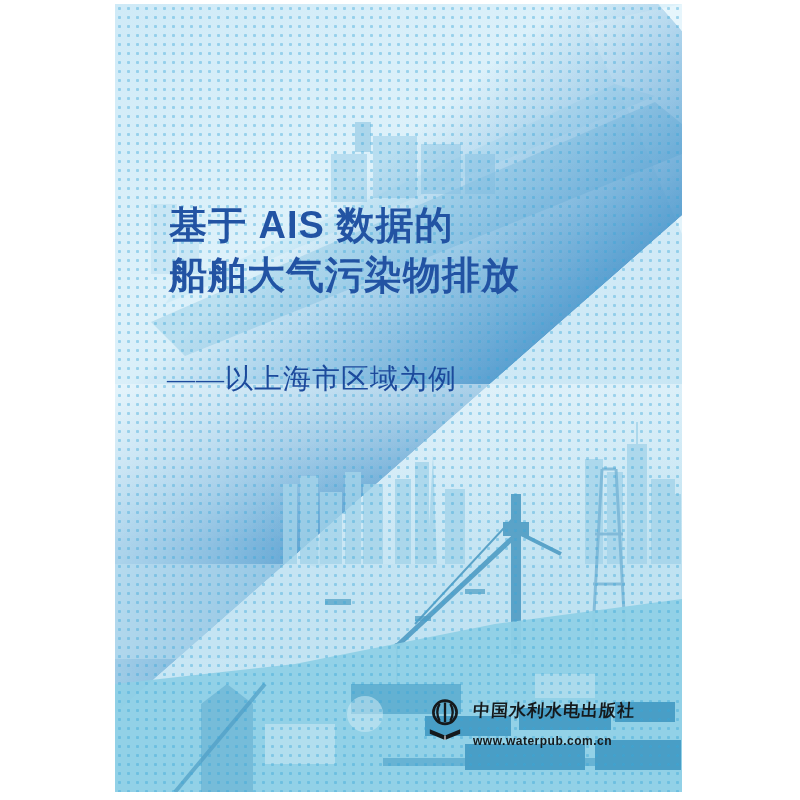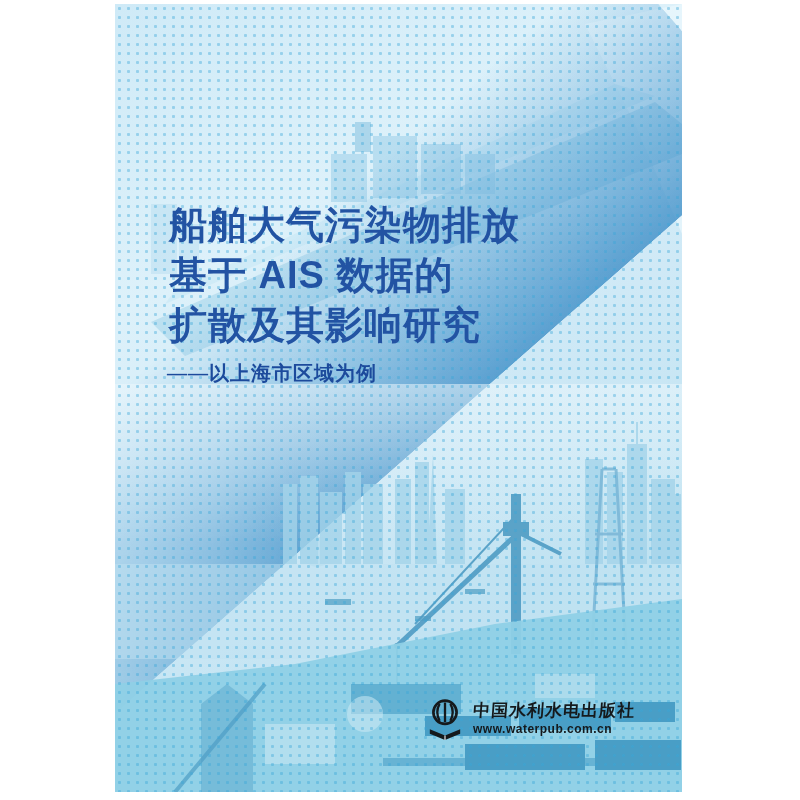--- a/index.html
+++ b/index.html
@@ -15,30 +15,30 @@
         background:linear-gradient(to bottom,rgba(86,162,212,0) 0%,rgba(80,156,209,0.40) 45%,rgba(62,142,199,0.80) 100%);
         -webkit-mask-image:linear-gradient(to right,rgba(0,0,0,0.12) 0%,#000 42%);
         mask-image:linear-gradient(to right,rgba(0,0,0,0.12) 0%,#000 42%);}
   .harbor-photo{left:0;top:380px;z-index:3;}
   .dots{position:absolute;inset:0;z-index:4;
         background-image:radial-gradient(circle,rgba(56,166,216,0.40) 1.3px,rgba(56,166,216,0) 1.8px);
         background-size:9px 9px;}
   .title-block{position:absolute;left:54px;top:196px;z-index:6;color:#2253a3;
                font-size:38px;line-height:50px;font-weight:600;letter-spacing:1px;white-space:nowrap;}
   .subtitle{position:absolute;left:52px;top:356px;z-index:6;color:#1c4a9c;
-            font-family:"Liberation Serif", serif;font-size:20px;font-weight:700;
+            font-family:"Liberation Serif", serif;font-size:28px;font-weight:400;
             letter-spacing:1px;white-space:nowrap;}
   .authors{position:absolute;left:55px;top:413px;z-index:6;color:#3c3c3c;
            font-size:18px;letter-spacing:2px;word-spacing:9px;white-space:nowrap;}
   .publisher{position:absolute;left:310px;top:694px;z-index:6;display:flex;align-items:flex-start;gap:8px;
              color:#15191c;}
   .pub-text{display:flex;flex-direction:column;margin-top:2px;}
   .pub-name{font-family:"Liberation Serif", serif;font-size:17px;font-weight:900;
             letter-spacing:1px;white-space:nowrap;transform:skewX(-4deg);line-height:22px;}
-  .pub-url{font-size:12px;font-weight:700;letter-spacing:0.5px;line-height:14px;margin-top:0;white-space:nowrap;}
+  .pub-url{font-size:12px;font-weight:700;letter-spacing:0.5px;line-height:14px;margin-top:12px;white-space:nowrap;}
 </style>
 </head>
 <body>
 
 <div class="page">
   <div class="cover">
 
     <svg class="bg-layer ship-photo" width="567" height="370" viewBox="0 0 567 370">
       <polygon points="470,20 567,0 567,230 520,120" fill="#eaf7fc" opacity="0.75"></polygon>
       <polygon points="50,300 540,92 500,80 60,286" fill="#c6e7f5" opacity="0.6"></polygon>
@@ -124,23 +124,22 @@
       <g fill="#cdeaf5" opacity="0.55">
         <rect x="150" y="340" width="70" height="40"></rect>
         <rect x="420" y="290" width="60" height="24" opacity="0.8"></rect>
         <circle cx="250" cy="330" r="18"></circle>
       </g>
     </svg>
 
     <div class="dots"></div>
 
     <div class="title-block">
+      <div>基于 AIS 数据的</div>
       <div>船舶大气污染物排放</div>
-      <div>基于 AIS 数据的</div>
-      <div>扩散及其影响研究</div>
     </div>
 
     <div class="subtitle">——以上海市区域为例</div>
 
 
     <div class="publisher">
       <svg width="40" height="50" viewBox="0 0 44 56">
         <circle cx="22" cy="16" r="13" fill="none" stroke="#15191c" stroke-width="3"></circle>
         <path d="M16 6.5 C12.5 12 12.5 20 16 25.5" fill="none" stroke="#15191c" stroke-width="2.6"></path>
         <line x1="22" y1="5" x2="22" y2="27" stroke="#15191c" stroke-width="2.6"></line>

